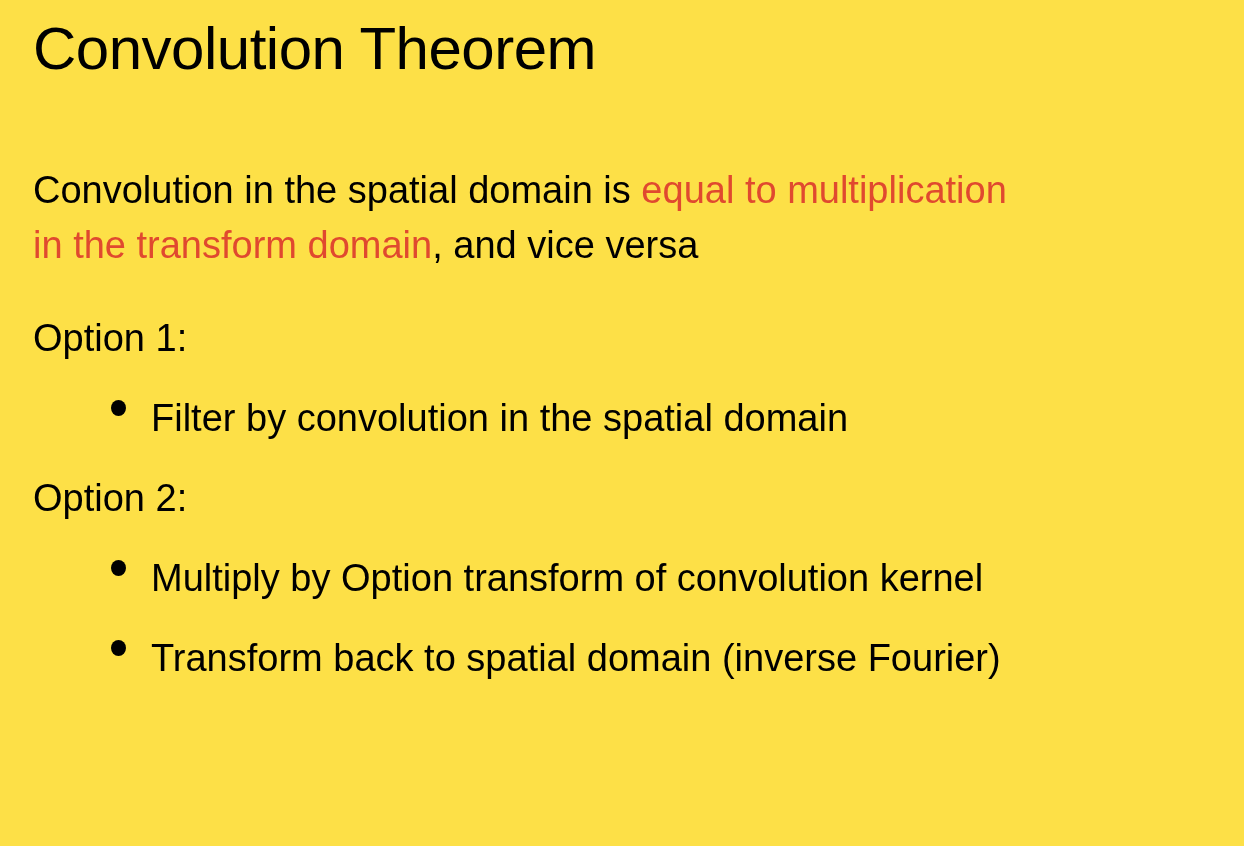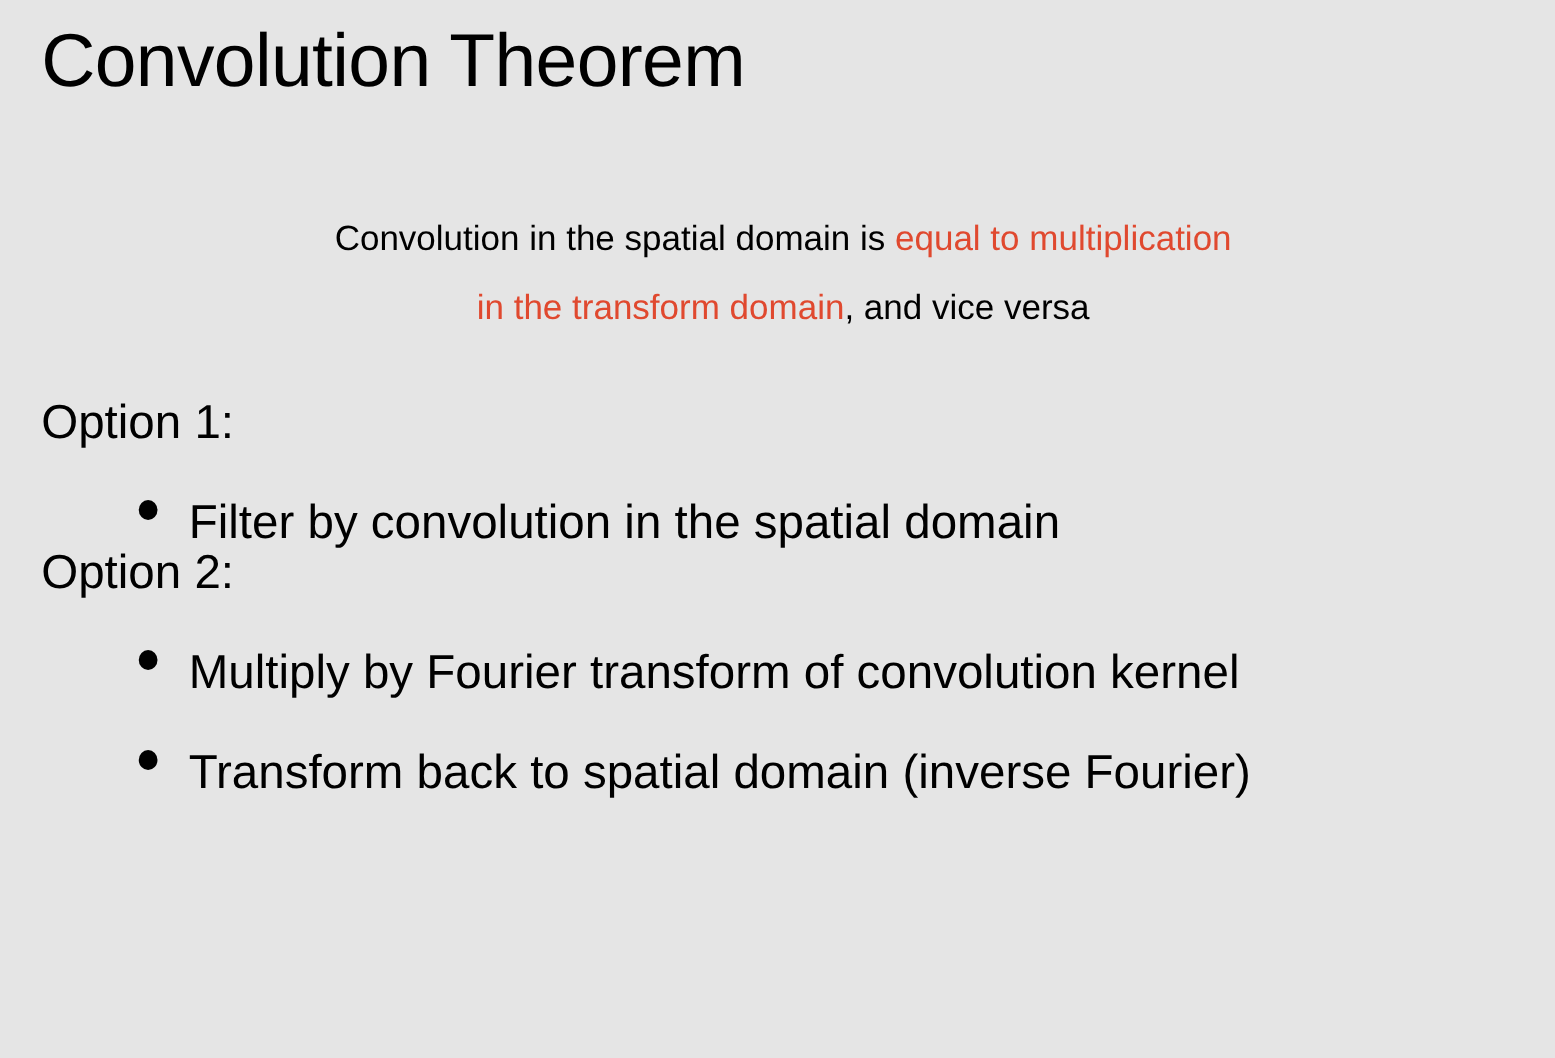--- a/index.html
+++ b/index.html
@@ -6,52 +6,51 @@
     margin: 0;
     padding: 0;
     background: #ffffff;
   }
   .slide {
     position: relative;
     width: 1244px;
     height: 846px;
     box-sizing: border-box;
     padding: 14px 24px 0 33px;
-    background: #e5e5e5;
+    background: #fde047;
     font-family: "Liberation Sans", sans-serif;
     color: #000000;
     overflow: hidden;
   }
   .slide-title {
     margin: 0;
     font-size: 60px;
     font-weight: normal;
     line-height: 1.15;
     letter-spacing: -0.5px;
     color: #000000;
   }
   .intro-paragraph {
     margin: 80px 0 0 0;
-    font-size: 28px;
+    font-size: 38px;
     line-height: 55px;
     color: #000000;
-    text-align: center;
   }
   .accent-text {
     color: #e0492f;
   }
   .section-heading {
     margin: 0;
     font-size: 38px;
     font-weight: normal;
     line-height: 40px;
     color: #000000;
   }
   .heading-option-1 { margin-top: 45px; }
-  .heading-option-2 { }
+  .heading-option-2 { margin-top: 40px; }
   .bullet-row {
     display: flex;
     align-items: flex-start;
     margin-top: 40px;
     padding-left: 78px;
     font-size: 38px;
     line-height: 40px;
   }
   .bullet-dot {
     flex: 0 0 auto;
@@ -83,21 +82,21 @@
   <div class="bullet-row">
     <span class="bullet-dot"></span>
     <span class="bullet-text">Filter by convolution in the spatial domain</span>
   </div>
 
   <h2 class="section-heading heading-option-2">Option 2:</h2>
 
 
   <div class="bullet-row">
     <span class="bullet-dot"></span>
-    <span class="bullet-text">Multiply by Fourier transform of convolution kernel</span>
+    <span class="bullet-text">Multiply by Option transform of convolution kernel</span>
   </div>
 
   <div class="bullet-row">
     <span class="bullet-dot"></span>
     <span class="bullet-text">Transform back to spatial domain (inverse Fourier)</span>
   </div>
 
 </div>
 
 </body></html>

